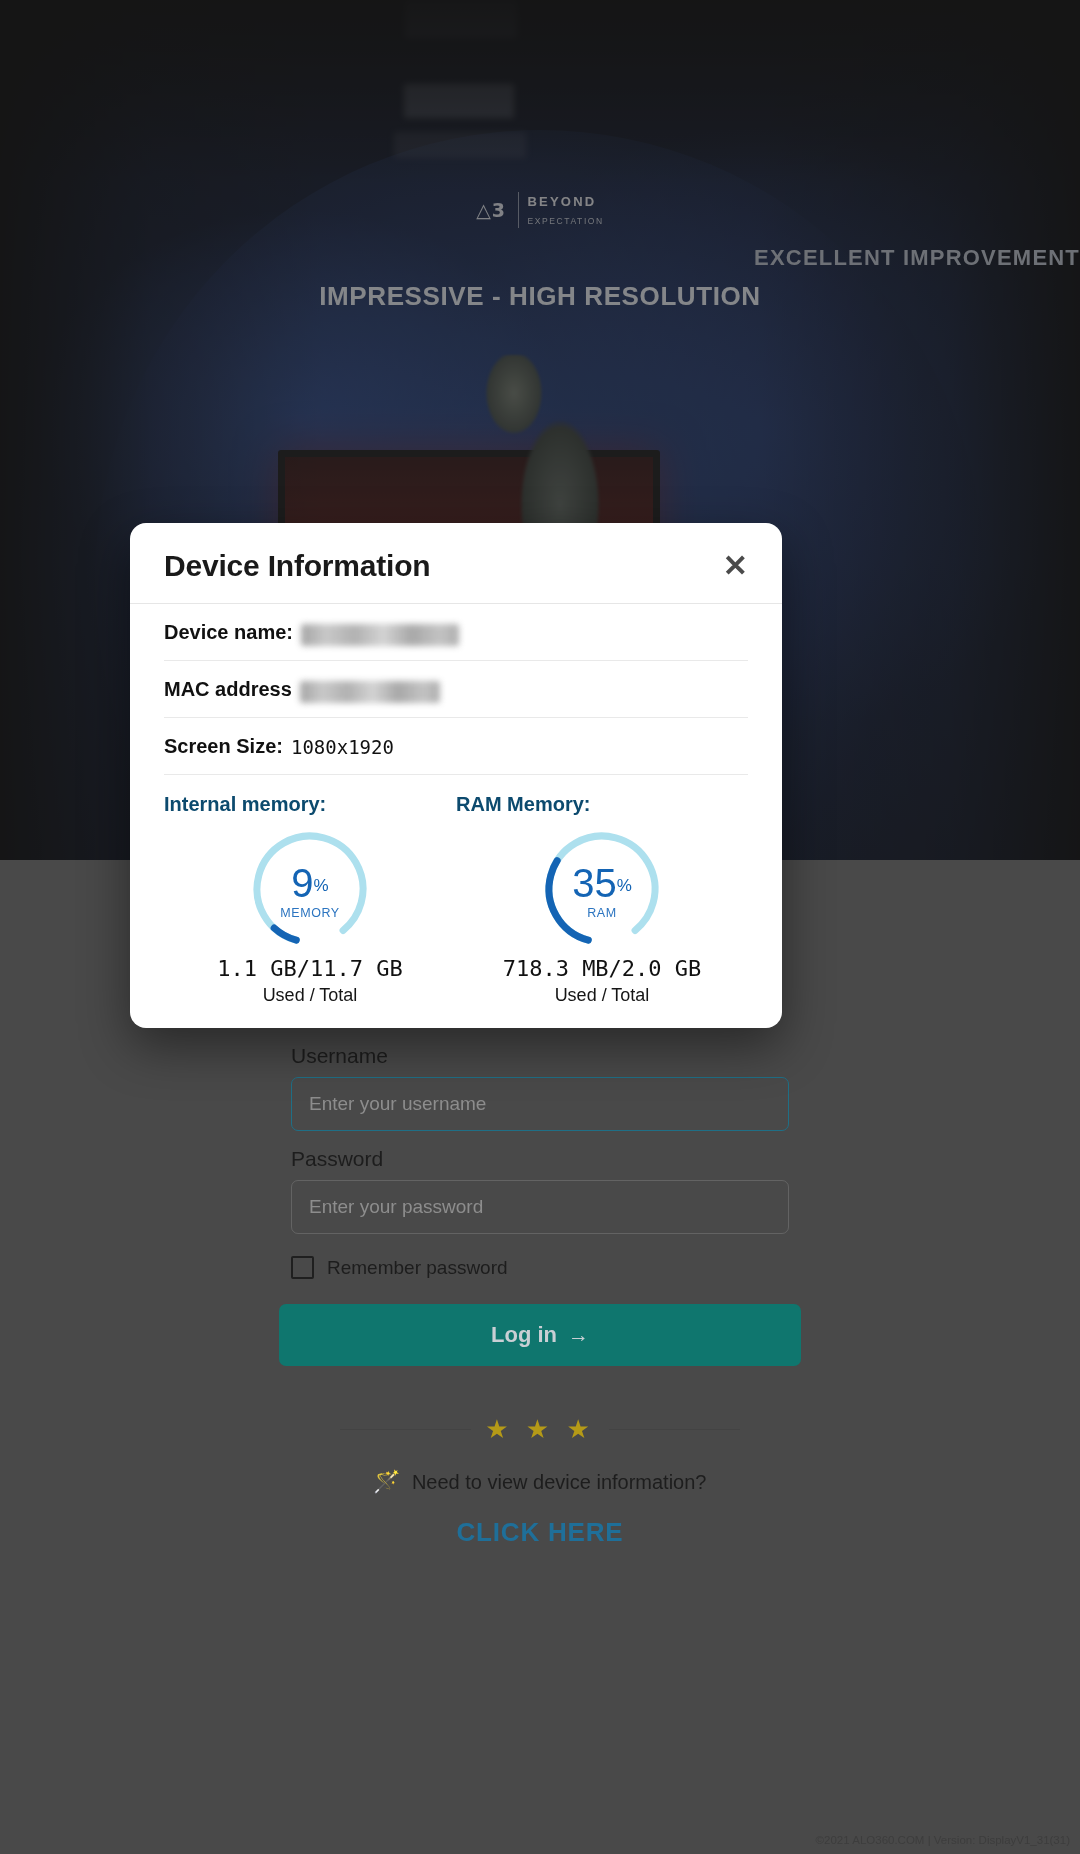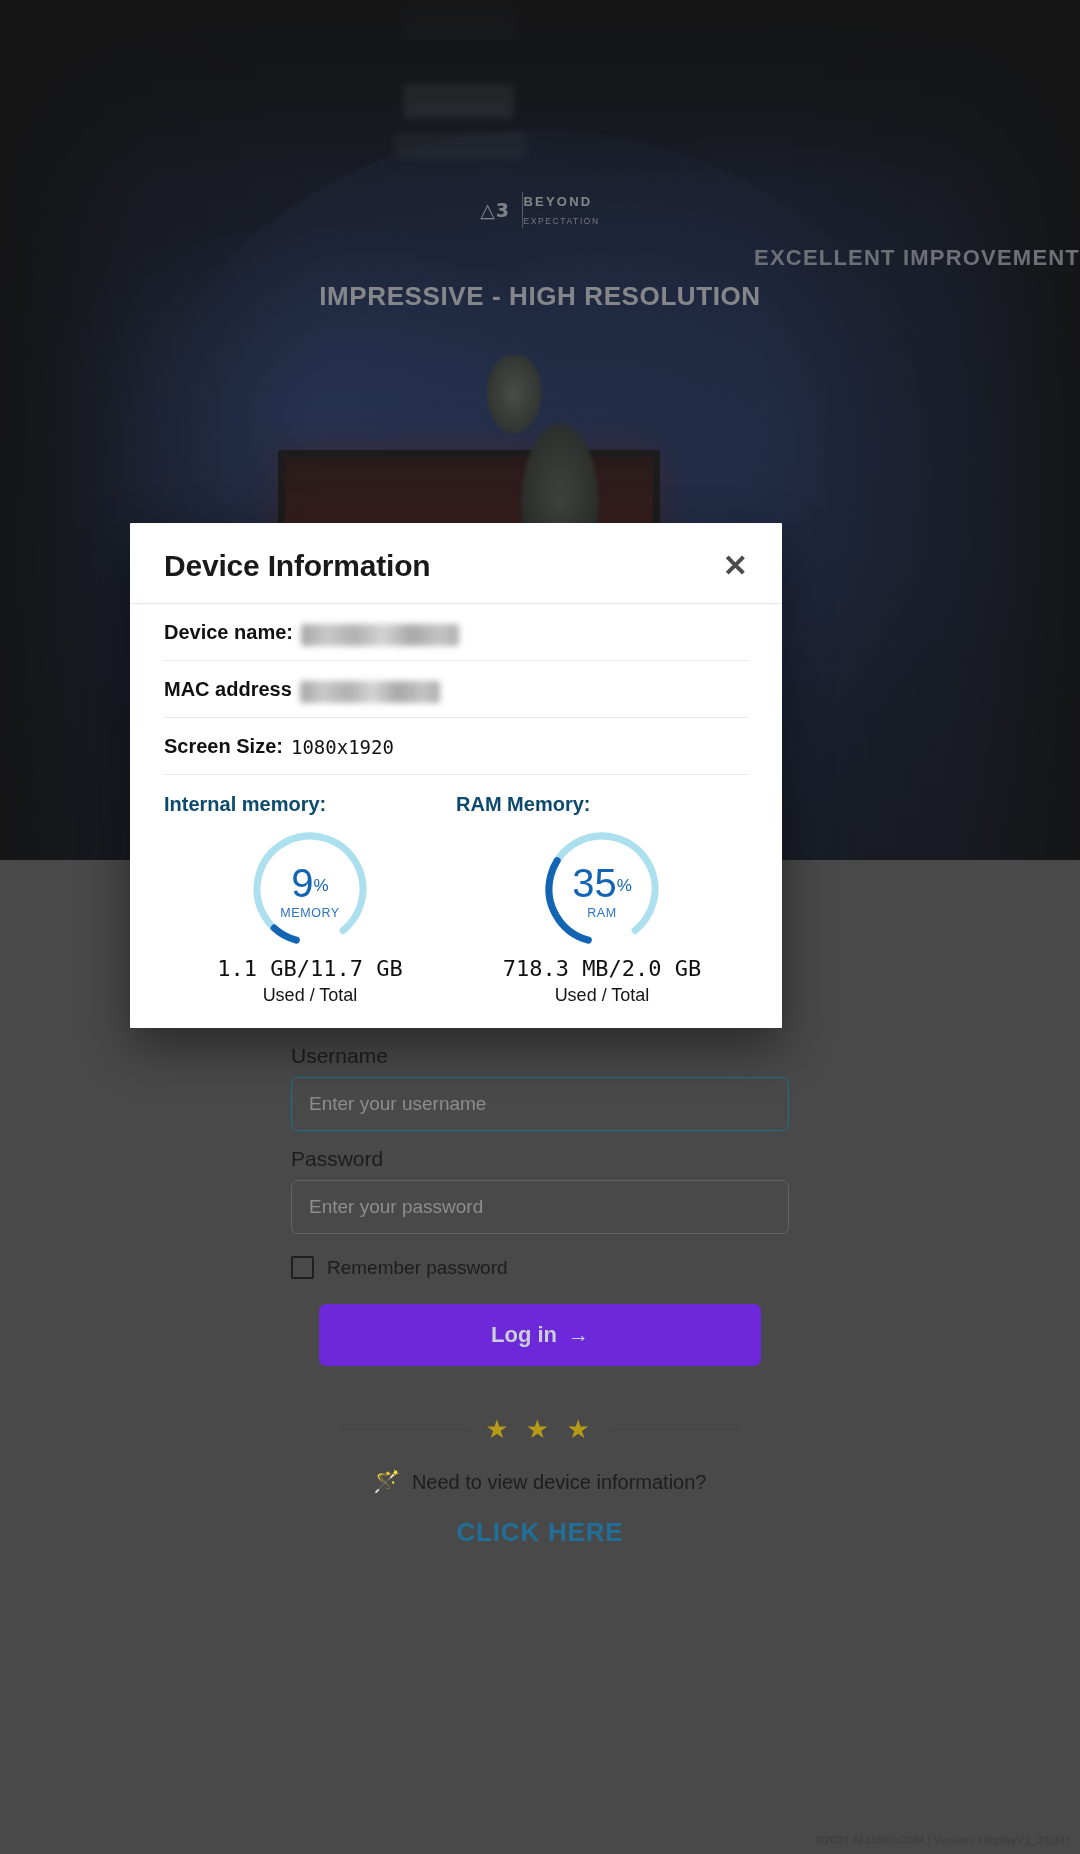--- a/index.html
+++ b/index.html
@@ -50,21 +50,21 @@
     position: absolute; left: 0; right: 0; top: 192px;
     text-align: center; color: #e8e8ec; letter-spacing: 1px;
   }
   .hero-logo .mark {
     display: inline-block; font-size: 19px; font-weight: 700;
     color: #dfe2ea; vertical-align: middle; margin-right: 7px;
     font-family: "DejaVu Sans", sans-serif;
   }
   .hero-logo .wordmark {
     display: inline-block; vertical-align: middle; text-align: left;
-    border-left: 1px solid rgba(220,225,235,.6); padding-left: 0;
+    border-left: 1px solid rgba(220,225,235,.6); padding-left: 8px;
   }
   .hero-logo .wordmark .l1 { font-size: 13px; font-weight: 700; letter-spacing: 2.2px; line-height: 1.15; }
   .hero-logo .wordmark .l2 { font-size: 8.5px; letter-spacing: 1.6px; color: #c6cad4; line-height: 1.2; }
   .hero-t1 {
     position: absolute; left: 0; right: 0; top: 245px; text-align: right;
     color: #b9bfca; font-size: 22px; font-weight: 600; letter-spacing: 1.2px;
   }
   .hero-t2 {
     position: absolute; left: 0; right: 0; top: 281px; text-align: center;
     color: #e9ecf2; font-size: 26px; font-weight: 700; letter-spacing: .6px;
@@ -119,22 +119,22 @@
   .remember-row {
     width: 498px; display: flex; align-items: center; gap: 13px; margin-top: 22px;
   }
   .cbox {
     width: 23px; height: 23px; border: 2.2px solid #1f1f1f; border-radius: 2px;
     background: transparent;
   }
   .remember-label { font-size: 19px; color: #1d1d1d; }
 
   .login-btn {
-    width: 442px; height: 62px; margin-top: 25px;
-    background: #6d28d9; border: none; border-radius: 7px;
+    width: 522px; height: 62px; margin-top: 25px;
+    background: #0f766e; border: none; border-radius: 7px;
     color: #c9cfd4; font-size: 22px; font-weight: 600;
     display: flex; align-items: center; justify-content: center; gap: 11px;
     cursor: pointer; font-family: "Liberation Sans", sans-serif;
   }
   .login-btn .arrow { font-size: 21px; }
 
   .sep-row {
     width: 400px; margin-top: 50px;
     display: flex; align-items: center; justify-content: center; gap: 14px;
   }
@@ -153,21 +153,21 @@
   }
 
   .footer-note {
     position: absolute; right: 10px; bottom: 8px;
     font-size: 11.5px; color: #3d3d3d;
   }
 
   
   .modal {
     position: absolute; left: 130px; top: 523px; width: 652px;
-    background: #ffffff; border-radius: 1px;
+    background: #ffffff; border-radius: 16px;
     box-shadow: 0 18px 50px rgba(0,0,0,.45);
     overflow: hidden;
   }
   .modal-head {
     display: flex; align-items: flex-start; justify-content: space-between;
     padding: 26px 30px 20px 34px;
     border-bottom: 1px solid #e6e6e6;
   }
   .modal-title {
     font-size: 30px; font-weight: 700; color: #1a1a1a; letter-spacing: -.2px;

